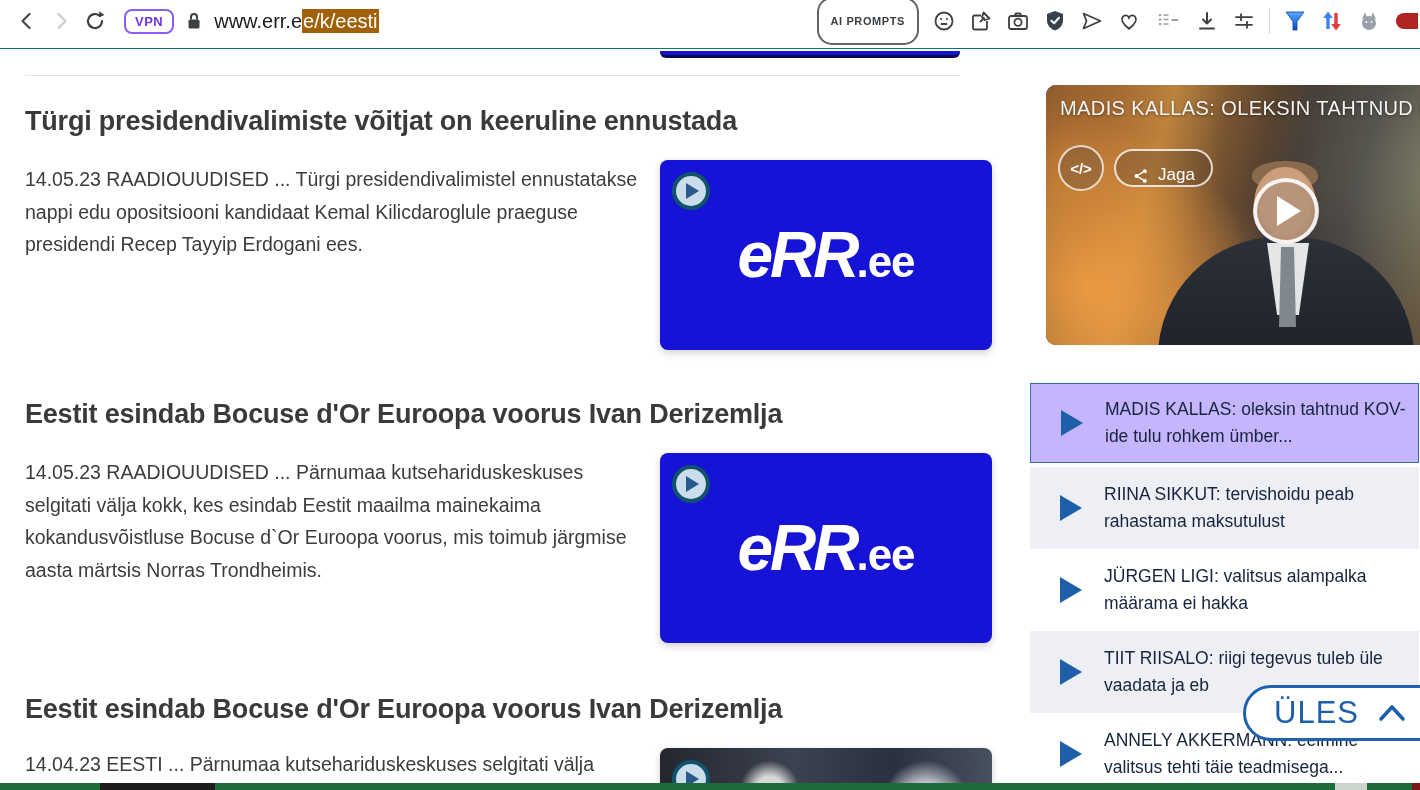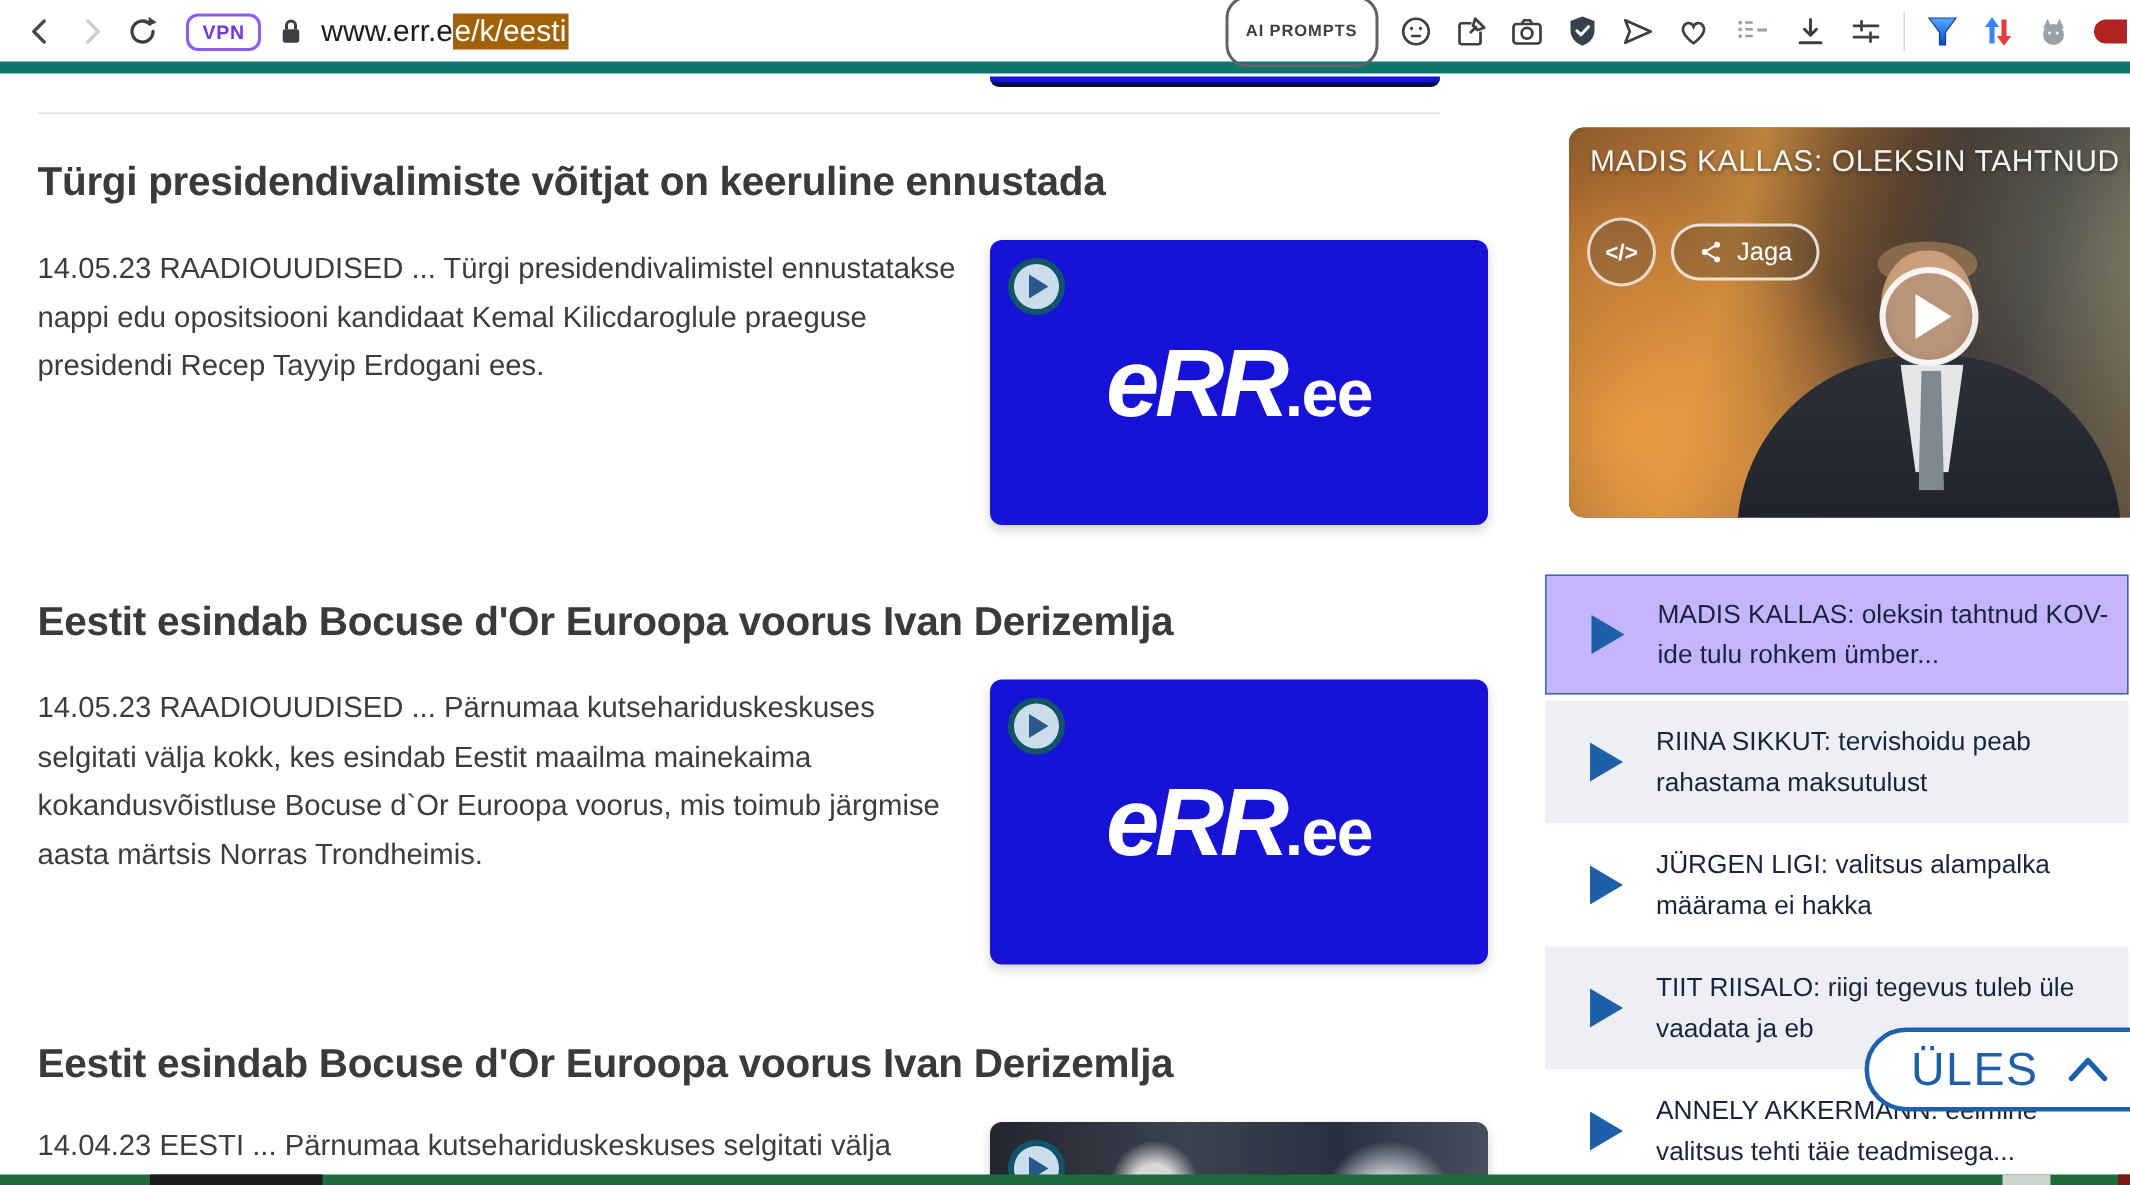--- a/index.html
+++ b/index.html
@@ -2,21 +2,21 @@
 <html><head>
 <meta charset="utf-8">
 <style>
   * { margin:0; padding:0; box-sizing:border-box; }
   html,body { width:1420px; height:790px; overflow:hidden; background:#fff;
               font-family:"Liberation Sans", sans-serif; }
   .stage { position:relative; width:1420px; height:790px; overflow:hidden; background:#fff; }
 
   
   .toolbar { position:absolute; left:0; top:0; width:1420px; height:49px; background:#fff;
-             border-bottom:8px solid #0f766e; z-index:30; }
+             border-bottom:1px solid #0f766e; z-index:30; }
   .tb-left { position:absolute; left:10px; top:0; height:42px; display:flex; align-items:center; }
   .tb-btn { width:34px; height:34px; display:flex; align-items:center; justify-content:center; border-radius:50%; }
   .vpn-badge { margin:0 8px 0 12px; padding:3px 9px; border:2px solid #8b5cf6; border-radius:8px;
                color:#7434e0; font-weight:bold; font-size:13px; letter-spacing:.5px; }
   .url { font-size:20px; color:#1c1c1e; margin-left:8px; white-space:nowrap; }
   .url .sel { background:#a16207; color:#fff; padding:1px 1px; }
   .tb-right { position:absolute; right:2px; top:0; height:42px; display:flex; align-items:center; gap:13px; }
   .ai-pill { border:2px solid #5f6368; border-radius:15px; padding:16px 12px; font-size:11px;
              font-weight:bold; letter-spacing:.6px; color:#3c4043; white-space:nowrap; }
   .tb-div { width:1px; height:26px; background:#d5d9de; }
@@ -75,21 +75,21 @@
   .man-hair { position:absolute; left:206px; top:76px; width:66px; height:28px; background:#8a6a4c;
               border-radius:50% 50% 42% 42%; }
   .video-title { position:absolute; left:14px; top:8px; width:405px; color:#f4f4f4; font-size:20px;
                  line-height:30px; letter-spacing:.4px; text-shadow:0 1px 3px rgba(0,0,0,.45);
                  white-space:nowrap; }
   .embed-btn { position:absolute; left:12px; top:60px; width:46px; height:46px; border-radius:50%;
                border:2.5px solid rgba(255,255,255,.75); background:rgba(60,60,60,.28);
                color:#fff; font-size:15px; font-weight:bold; display:flex; align-items:center; justify-content:center; }
   .share-btn { position:absolute; left:68px; top:64px; height:38px; padding:0 16px; border-radius:20px;
                border:2px solid rgba(255,255,255,.8); background:rgba(45,45,45,.25); color:#fff;
-               font-size:17px; display:flex; align-items:center; gap:8px; }
+               font-size:17px; display:flex; align-items:flex-end; gap:8px; }
   .big-play { position:absolute; left:207px; top:93px; width:66px; height:66px; border-radius:50%;
               border:4px solid rgba(255,255,255,.9); background:rgba(120,120,120,.22);
               display:flex; align-items:center; justify-content:center; }
   .big-play .tri { width:0; height:0; border-left:24px solid #fff; border-top:15px solid transparent;
                    border-bottom:15px solid transparent; margin-left:6px; }
 
   
   .playlist { position:absolute; left:1030px; top:383px; width:389px; }
   .pl-item { display:flex; align-items:center; gap:22px; padding-left:30px; height:82px;
              background:#fff; }

